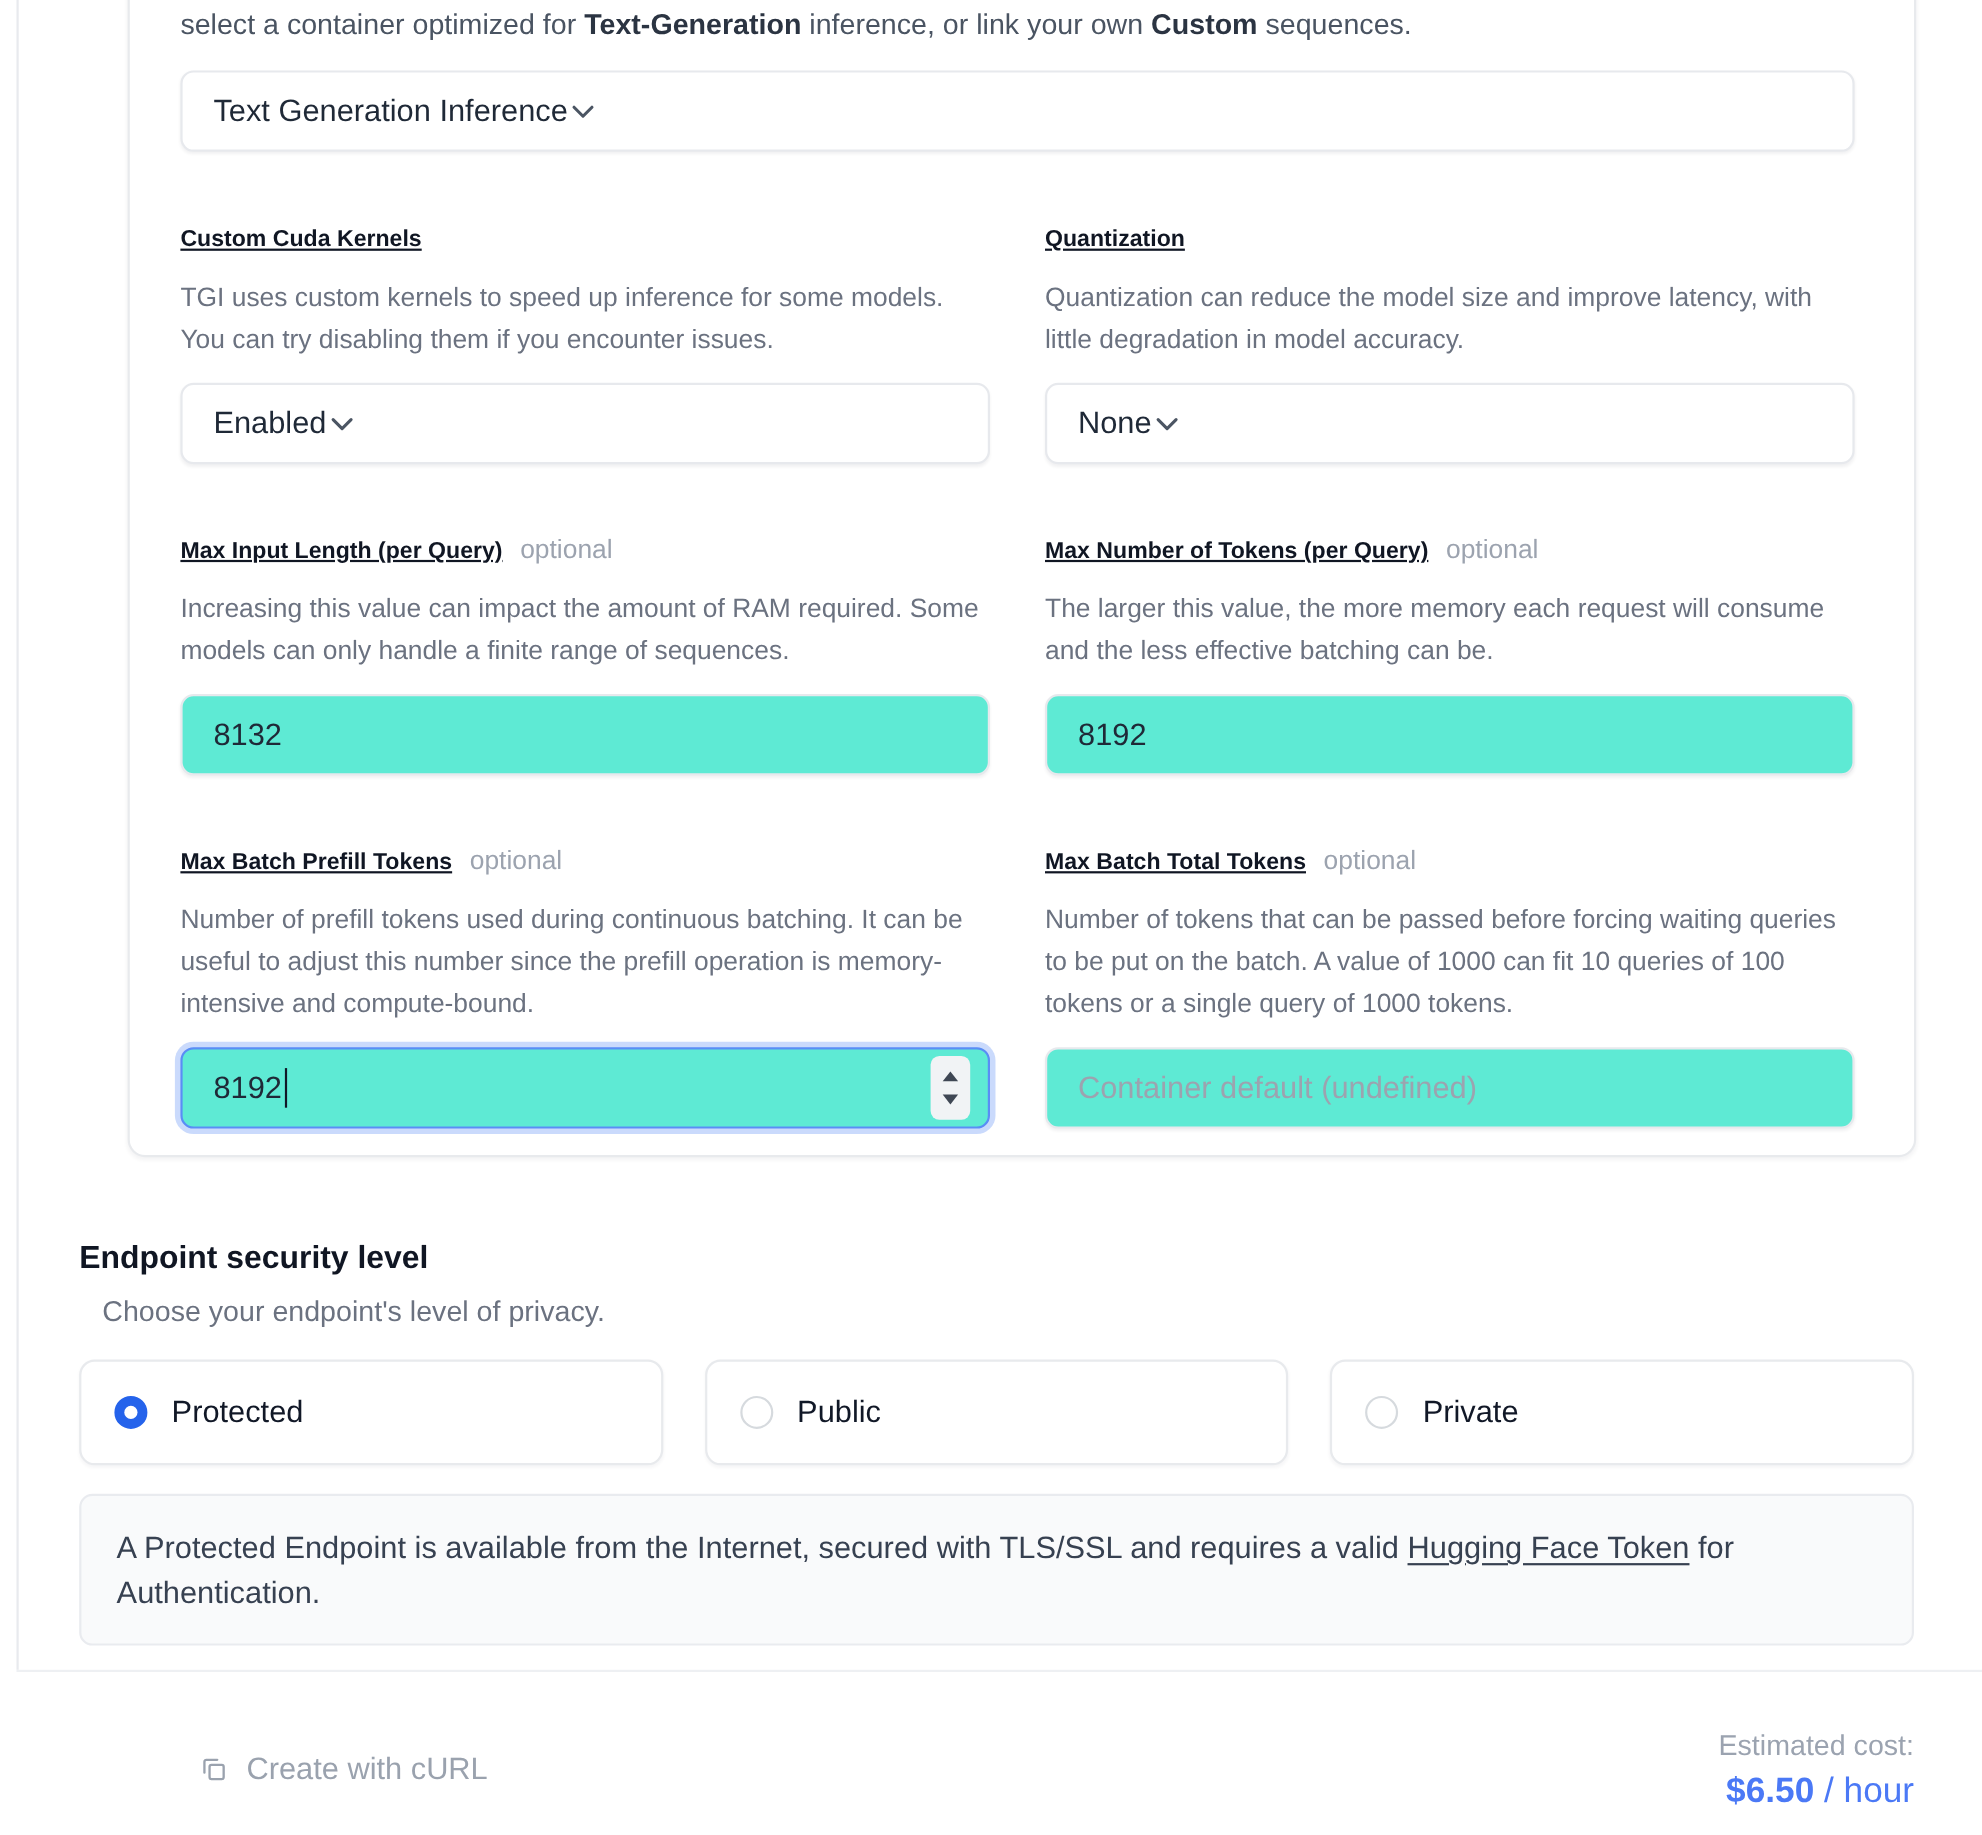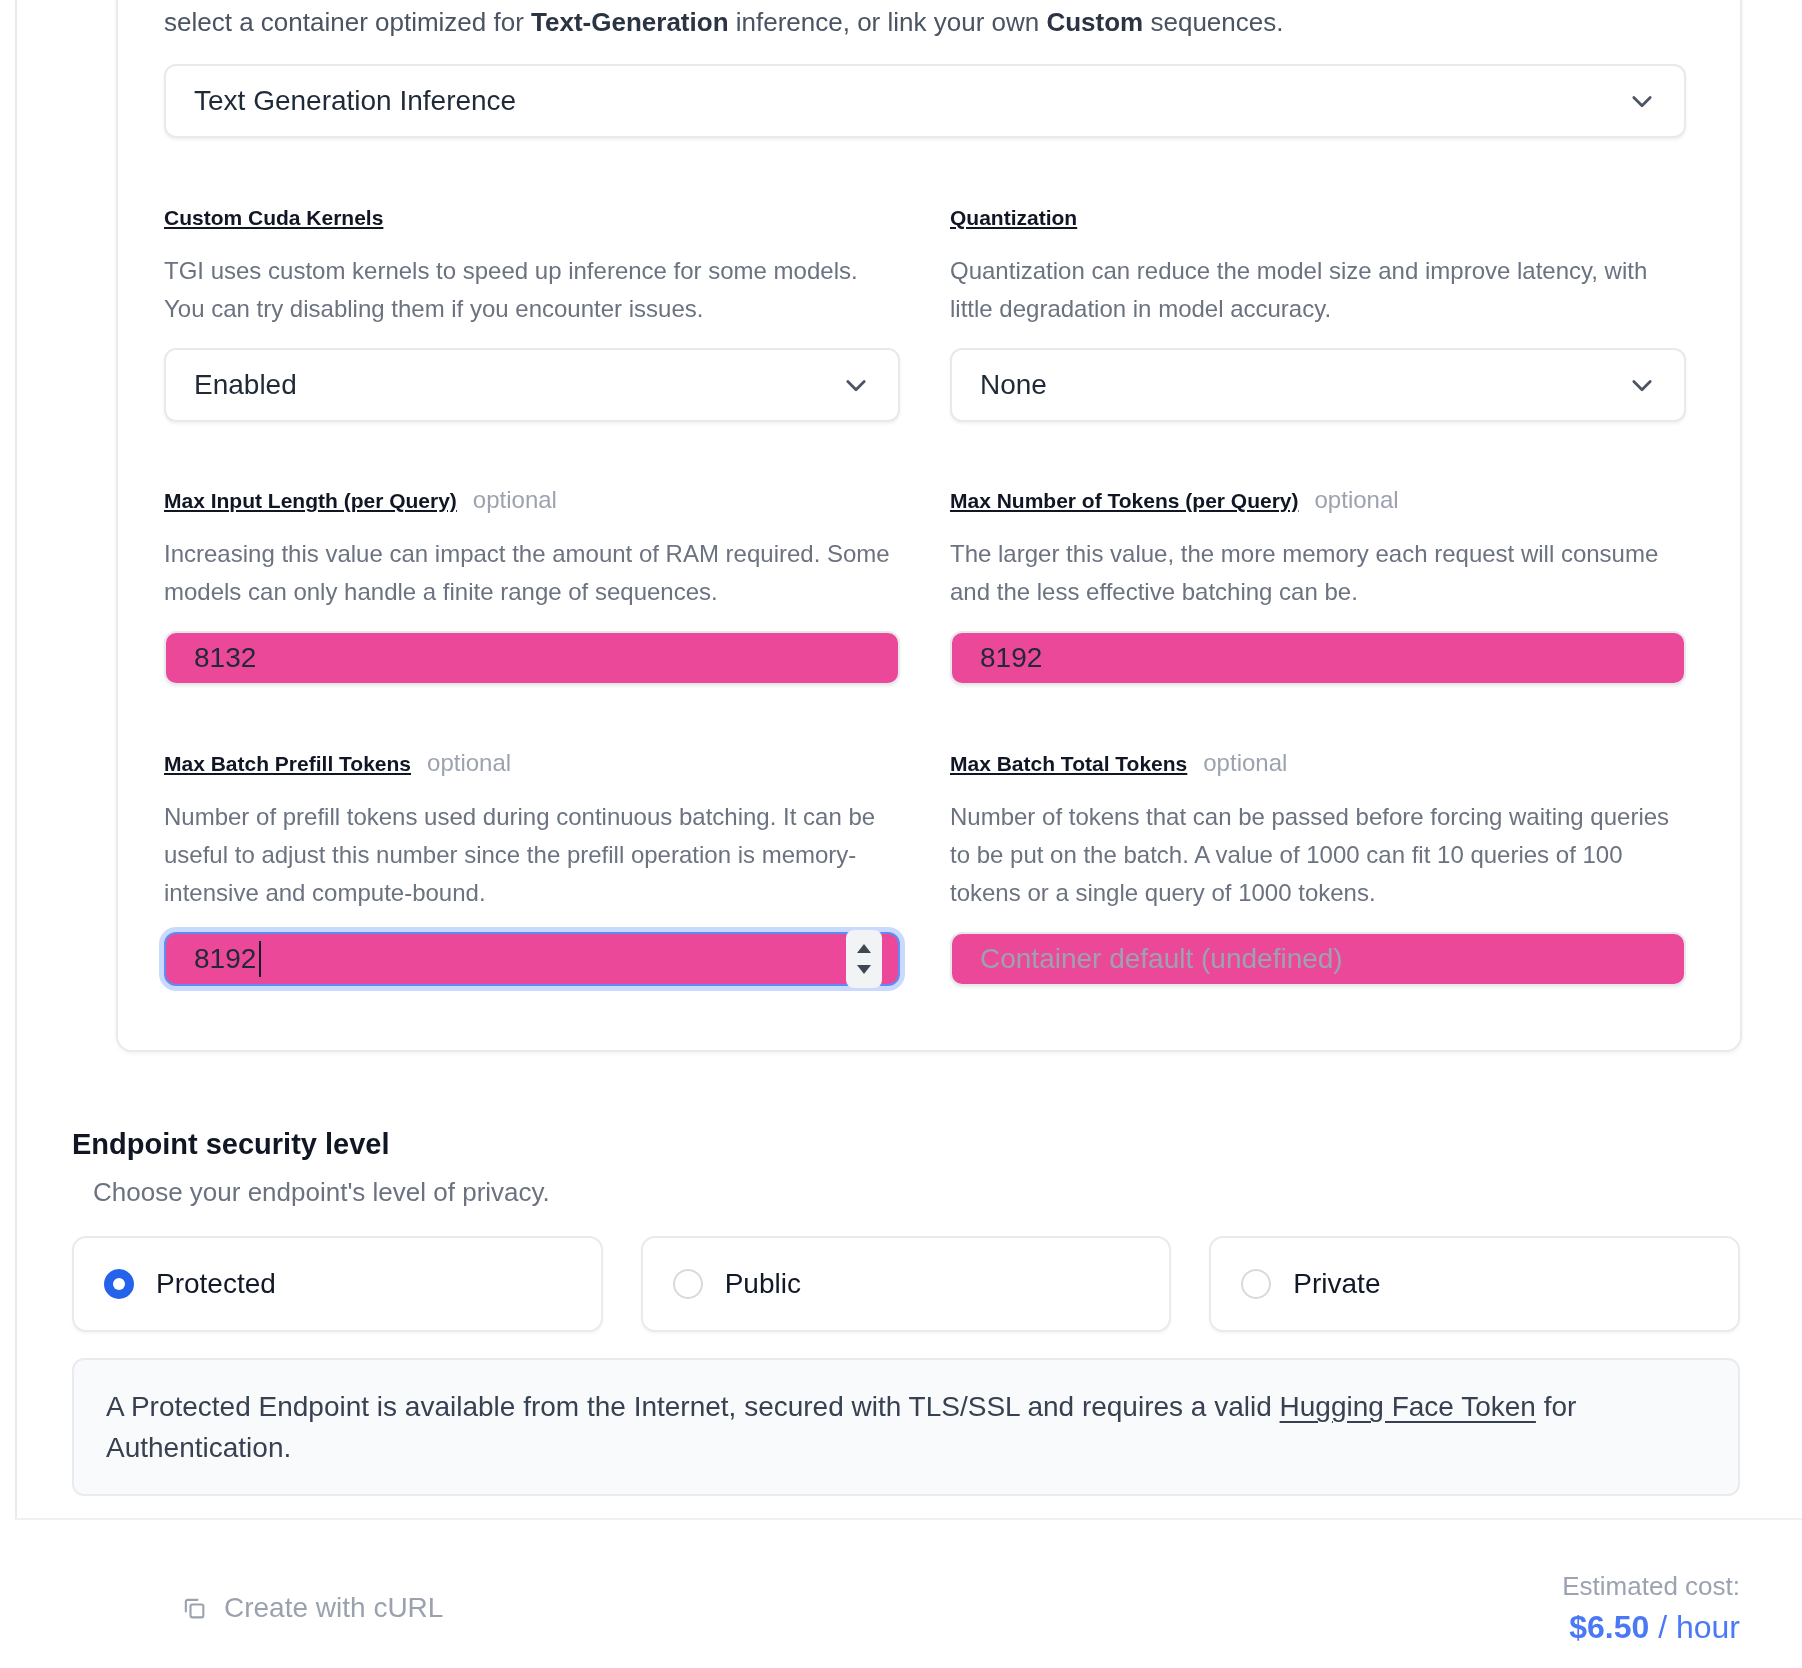--- a/index.html
+++ b/index.html
@@ -17,35 +17,35 @@
     box-shadow:0 2px 4px rgba(16,24,40,.05);
     padding:44px 54px 0 46px;
   }
   .intro { font-size:26px; line-height:32px; color:#4a5462; }
   .intro b { color:#2b3442; font-weight:700; }
 
   .select {
     margin-top:26px; height:74px; width:100%;
     border:2px solid #e7e9ed; border-radius:12px; background:#fff;
     box-shadow:0 2px 3px rgba(16,24,40,.06);
-    display:flex; align-items:center; justify-content:space-between;
+    display:flex; align-items:center; 
     padding:0 28px; font-size:28px; color:#1f2937; cursor:pointer;
   }
   .grid {
     margin-top:64px; display:grid; grid-template-columns:1fr 1fr;
     column-gap:50px; row-gap:62px;
   }
   .field-head { line-height:32px; display:flex; align-items:baseline; }
   .field-label { font-size:21px; font-weight:700; color:#101623;text-decoration:underline; }
   .optional-tag { font-size:24px; color:#9ca3af; margin-left:16px; }
   .field-desc { margin-top:18px; font-size:24px; line-height:38px; color:#6b7280; }
   .field .select { margin-top:20px; }
   .text-input {
-    margin-top:20px; height:54px; width:100%;
-    border:2px solid #e7e9ed; border-radius:12px; background:#ec4899;
+    margin-top:20px; height:74px; width:100%;
+    border:2px solid #e7e9ed; border-radius:12px; background:#5eead4;
     box-shadow:0 2px 3px rgba(16,24,40,.06);
     padding:0 28px; font-size:28px; color:#1f2937;
     font-family:"Liberation Sans", sans-serif;
     display:flex; align-items:center; position:relative;
   }
   input.text-input { display:block; }
   input.text-input::placeholder { color:#9ca3af; opacity:1; }
   .text-input.focused {
     border:2px solid #5a8df5;
     box-shadow:0 0 0 5px rgba(104,150,245,.35);

